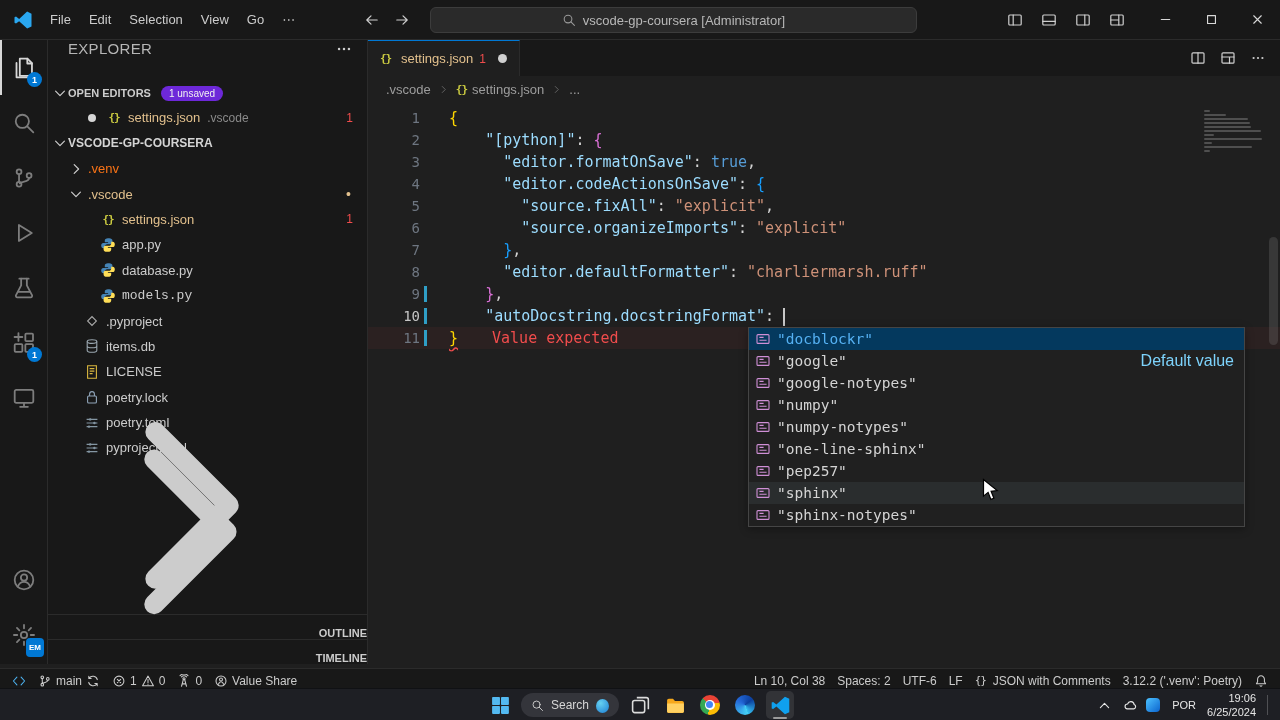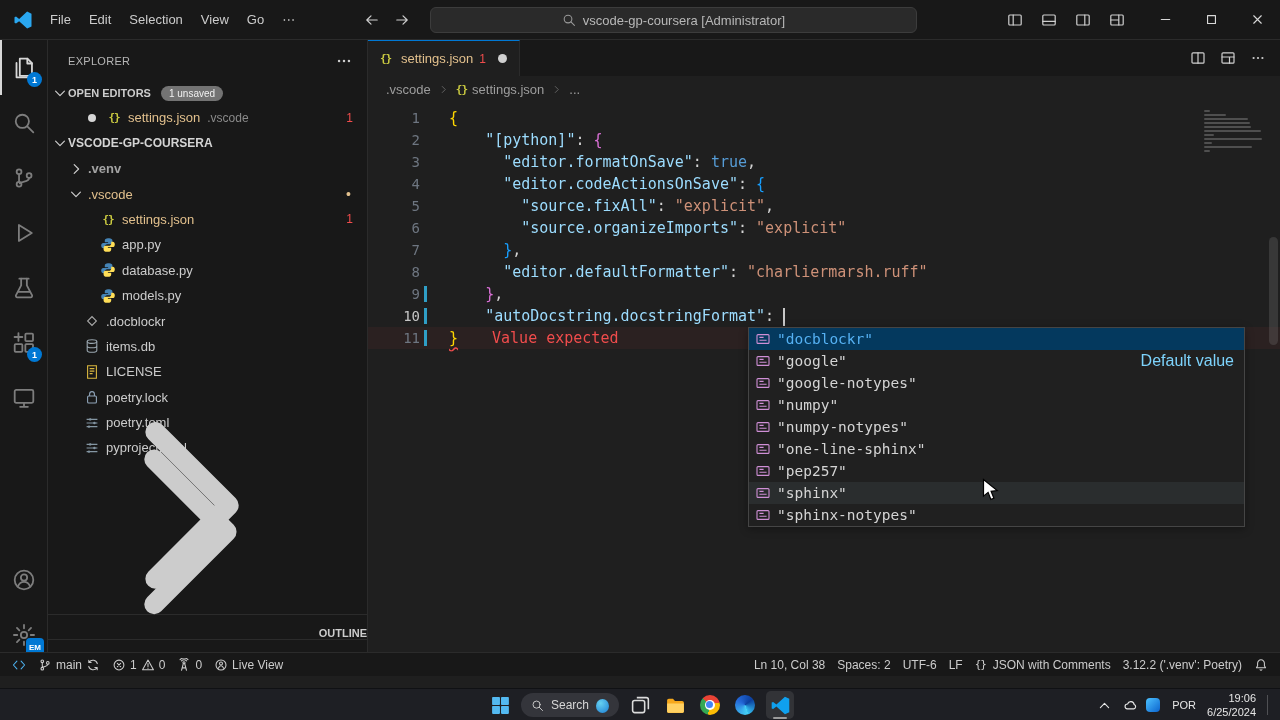--- a/index.html
+++ b/index.html
@@ -33,32 +33,32 @@
   .activitybar { width: 48px; flex: none; background: #181818; border-right: 1px solid #2b2b2b; position: relative; }
   .ab-item { width: 47px; height: 55px; display: flex; align-items: center; justify-content: center; color: #7d7d7d; position: relative; }
   .ab-item.active { color: #d7d7d7; box-shadow: inset 2px 0 0 #d7d7d7; }
   .ab-item .icon { width: 24px; height: 24px; }
   .ab-badge { position: absolute; right: 5px; bottom: 8px; min-width: 15px; height: 15px; border-radius: 9px; background: #0078d4; color: #fff; font-size: 9px; font-weight: bold; display: flex; align-items: center; justify-content: center; padding: 0 3px; }
   .ab-badge.text-badge { border-radius: 4px; height: 19px; font-size: 8px; bottom: 5px; right: 3px; }
   .ab-bottom { position: absolute; bottom: 2px; left: 0; }
 
   
   .sidebar { width: 320px; flex: none; background: #181818; border-right: 1px solid #2b2b2b; position: relative; font-size: 13px; overflow: hidden; }
-  .sb-title { height: 41px; display: flex; align-items: center; padding: 0 14px 0 20px; font-size: 11px; color: #b6b6b6; letter-spacing: .3px; }
+  .sb-title { height: 41px; display: flex; padding: 0 14px 0 20px; font-size: 15px; color: #b6b6b6; letter-spacing: .3px; }
   .sb-title-action { margin-left: auto; width: 18px; height: 18px; color: #cccccc; }
   .sec-header { height: 24px; display: flex; align-items: center; font-weight: bold; font-size: 11px; color: #cccccc; padding-left: 4px; }
   .sec-header .chev { width: 16px; height: 16px; color: #cccccc; flex: none; }
-  .oe-badge { background: #737373; color: #f0f0f0; font-size: 10px; font-weight: normal; border-radius: 10px; padding: 2px 8px; margin-left: 10px; }
+  .oe-badge { background: #6d28d9; color: #f0f0f0; font-size: 10px; font-weight: normal; border-radius: 10px; padding: 2px 8px; margin-left: 10px; }
   .oe-row { height: 25px; display: flex; align-items: center; padding-left: 40px; position: relative; }
   .mod-dot { width: 8px; height: 8px; border-radius: 50%; background: #d6d6d6; margin-right: 10px; flex: none; }
   .braces-glyph { font-family: "DejaVu Sans Mono", monospace; font-weight: bold; color: #cbcb41; font-size: 11px; letter-spacing: -1px; }
   .file-ic { width: 16px; height: 16px; margin-right: 6px; flex: none; align-items: center; justify-content: center; }
   .file-label { color: #cccccc; white-space: nowrap; }
   .file-label.modified { color: #e2c08d; }
-  .file-label.dim { color: #a3a3a3; font-weight: bold; }
+  .file-label.dim { color: #f97316; }
   .oe-desc { color: #8a8a8a; font-size: 12px; margin-left: 7px; }
   .row-badge { position: absolute; right: 14px; color: #f14c4c; font-size: 12px; }
   .tree-dot { position: absolute; right: 16px; color: #e2c08d; font-size: 14px; line-height: 14px; }
   .root-header { height: 26px; font-size: 12px; color: #d4d4d4; }
   .tree-row { height: 25.4px; display: flex; align-items: center; position: relative; }
   .chev-sm { width: 16px; height: 16px; margin-right: 4px; color: #cccccc; flex: none; }
   .sb-footer { position: absolute; bottom: 0; left: 0; right: 0; }
   .footer-row { height: 25px; display: flex; align-items: flex-end; border-top: 1px solid #2b2b2b; font-weight: bold; font-size: 11px; color: #cccccc; padding-left: 4px; }
 
   
@@ -95,21 +95,21 @@
   
   .suggest { position: absolute; left: 380px; top: 225px; width: 497px; background: #202020; border: 1px solid #454545; z-index: 6; box-shadow: 0 2px 8px rgba(0,0,0,.35); }
   .sg-row { height: 22px; display: flex; align-items: center; gap: 6px; padding: 0 10px 0 6px; color: #d4d4d4; font-family: "DejaVu Sans Mono", monospace; font-size: 14.5px; }
   .sg-icon { width: 16px; height: 16px; flex: none; }
   .sg-row.selected { background: #04395e; }
   .sg-row.selected .sg-label { color: #55b1f3; }
   .sg-row.hover { background: #2a2d2e; }
   .sg-detail { margin-left: auto; color: #7dd3fc; font-size: 16px; font-family: "Liberation Sans", sans-serif; }
 
   
-  .statusbar { position: absolute; left: 0; right: 0; bottom: 44px; height: 24px; background: #181818; border-top: 1px solid #2b2b2b; display: flex; align-items: center; font-size: 12px; color: #cccccc; padding: 0 6px; }
+  .statusbar { position: absolute; left: 0; right: 0; bottom: 28px; height: 24px; background: #181818; border-top: 1px solid #2b2b2b; display: flex; align-items: center; font-size: 12px; color: #cccccc; padding: 0 6px; }
   .sb-left, .sb-right { display: flex; align-items: center; height: 100%; }
   .sb-right { margin-left: auto; }
   .sb-item { display: flex; align-items: center; gap: 4px; padding: 0 6px; height: 100%; }
   .sb-item .icon { width: 14px; height: 14px; }
   .sb-item[data-name="remote"] { color: #4db2f0; }
   .sb-item .braces-glyph { color: #cccccc; font-size: 11px; font-weight: normal; }
 
   
   .taskbar { position: absolute; left: 0; right: 0; bottom: 0; height: 32px; background: #1e1f24; border-top: 1px solid #101114; }
   .tb-apps { position: absolute; left: 50%; transform: translateX(-50%); top: 0; height: 32px; display: flex; align-items: center; gap: 7px; }
@@ -400,36 +400,36 @@
           </div>
           <div class="tree-row" data-name="tree-item-database.py" style="padding-left: 36px;">
             <span class="file-ic icon" data-name="python-icon" style="margin-left: 16px;">
               <svg viewBox="0 0 16 16">
                 <path d="M7.9 1.3c-1.9 0-3.1.9-3.1 2.3v1.7h3.3v.6H3.3C2 5.9 1.2 7 1.2 8.6s.8 2.7 2.1 2.7h1.5V9.6c0-1.3 1.1-2.4 2.4-2.4h3.3c1.1 0 1.9-.9 1.9-2V3.6c0-1.4-1.3-2.3-3.1-2.3z" fill="#4584b6"></path>
                 <path d="M8.1 14.7c1.9 0 3.1-.9 3.1-2.3v-1.7H7.9v-.6h4.8c1.3 0 2.1-1.1 2.1-2.7s-.8-2.7-2.1-2.7h-1.5v1.7c0 1.3-1.1 2.4-2.4 2.4H5.5c-1.1 0-1.9.9-1.9 2v1.6c0 1.4 1.3 2.3 3.1 2.3z" fill="#ffde57"></path>
               </svg>
             </span>
             <span class="file-label" data-name="file-name">database.py</span>
           </div>
-          <div class="tree-row" data-name="tree-item-models.py" style="padding-left: 36px;">
+          <div class="tree-row" data-name="tree-item-models.py" style="padding-left: 36px; font-family: Liberation Mono, monospace;">
             <span class="file-ic icon" data-name="python-icon" style="margin-left: 16px;">
               <svg viewBox="0 0 16 16">
                 <path d="M7.9 1.3c-1.9 0-3.1.9-3.1 2.3v1.7h3.3v.6H3.3C2 5.9 1.2 7 1.2 8.6s.8 2.7 2.1 2.7h1.5V9.6c0-1.3 1.1-2.4 2.4-2.4h3.3c1.1 0 1.9-.9 1.9-2V3.6c0-1.4-1.3-2.3-3.1-2.3z" fill="#4584b6"></path>
                 <path d="M8.1 14.7c1.9 0 3.1-.9 3.1-2.3v-1.7H7.9v-.6h4.8c1.3 0 2.1-1.1 2.1-2.7s-.8-2.7-2.1-2.7h-1.5v1.7c0 1.3-1.1 2.4-2.4 2.4H5.5c-1.1 0-1.9.9-1.9 2v1.6c0 1.4 1.3 2.3 3.1 2.3z" fill="#ffde57"></path>
               </svg>
             </span>
             <span class="file-label" data-name="file-name">models.py</span>
           </div>
           <div class="tree-row" data-name="tree-item-.gitignore" style="padding-left: 20px;">
             <span class="file-ic icon" data-name="git-diamond-icon" style="margin-left: 16px;">
               <svg viewBox="0 0 16 16" fill="none" stroke="#a8a8a8" stroke-width="1.1">
                 <rect x="4.9" y="4.9" width="6.2" height="6.2" transform="rotate(45 8 8)"></rect>
               </svg>
             </span>
-            <span class="file-label" data-name="file-name">.docblockr</span>
+            <span class="file-label" data-name="file-name">.pyproject</span>
           </div>
           <div class="tree-row" data-name="tree-item-items.db" style="padding-left: 20px;">
             <span class="file-ic icon" data-name="database-icon" style="margin-left: 16px;">
               <svg viewBox="0 0 16 16" fill="none" stroke="#9aa7b0" stroke-width="1.1">
                 <ellipse cx="8" cy="3.6" rx="4.8" ry="1.8"></ellipse>
                 <path d="M3.2 3.6v8.8c0 1 2.1 1.8 4.8 1.8s4.8-.8 4.8-1.8V3.6M3.2 8c0 1 2.1 1.8 4.8 1.8S12.8 9 12.8 8"></path>
               </svg>
             </span>
             <span class="file-label" data-name="file-name">items.db</span>
           </div>
@@ -767,21 +767,21 @@
           <span data-name="ports-text">0</span>
         </span>
         <span class="sb-item" data-name="live-share">
           <span class="icon sb-ic" data-name="live-share-icon">
             <svg viewBox="0 0 16 16" fill="none" stroke="currentColor" stroke-width="1.2" stroke-linecap="round" stroke-linejoin="round">
               <circle cx="8" cy="8" r="5.7"></circle>
               <circle cx="8" cy="6.3" r="1.7"></circle>
               <path d="M5.1 11.7c.5-1.8 1.6-2.8 2.9-2.8s2.4 1 2.9 2.8"></path>
             </svg>
           </span>
-          <span data-name="live-share-text">Live View</span>
+          <span data-name="live-share-text">Value Share</span>
         </span>
       </div>
     <div class="sb-right" id="sb-right">
         <span class="sb-item" data-name="cursor-position">
           <span data-name="cursor-position-text">Ln 10, Col 38</span>
         </span>
         <span class="sb-item" data-name="indentation">
           <span data-name="indentation-text">Spaces: 2</span>
         </span>
         <span class="sb-item" data-name="encoding">

